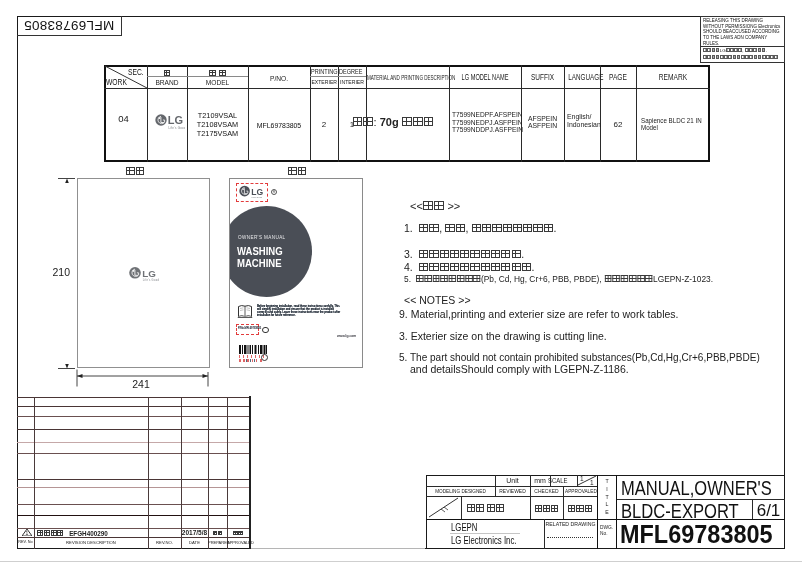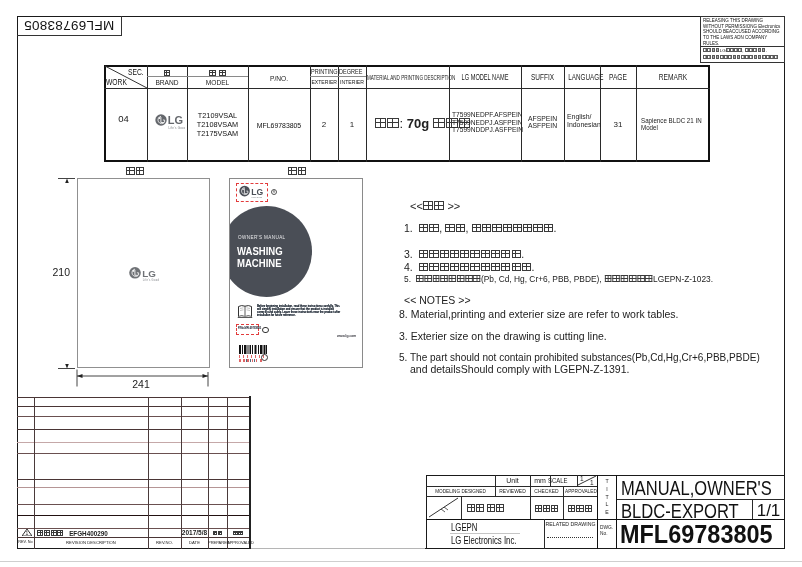--- a/index.html
+++ b/index.html
@@ -70,25 +70,25 @@
 <circle cx="4.4" cy="5.1" r=".95" fill="#fff"></circle>
 <path d="M5.9 4 L5.9 9.5 L9 9.5" stroke="#fff" stroke-width=".85" fill="none"></path>
 <path d="M9.6 7 L7.9 7 M9.6 7 L9.6 9.2 A3.7 3.7 0 1 1 6 3.3" stroke="#fff" stroke-width=".8" fill="none"></path>
 <text x="12.8" y="11" font-family="Liberation Sans" font-weight="bold" font-size="11" fill="#64676c">LG</text>
 <text x="13.4" y="15.6" font-family="Liberation Sans" font-size="2.8" letter-spacing=".3" fill="#74777c">Life's Good</text>
 </svg>
 <div class="t ctr" style="left:187px;top:111px;width:61px;font-size:7.3px;line-height:9px;color:#111;">T2109VSAL<br>T2108VSAM<br>T2175VSAM</div>
 <div class="t ctr" style="left:248px;top:121.5px;width:62px;font-size:6.9px;color:#111;">MFL69783805</div>
 <div class="t ctr" style="left:310px;top:120px;width:28px;font-size:8px;">2</div>
 <div class="t ctr" style="left:338px;top:120px;width:28px;font-size:8px;">1</div>
-<div class="t" style="left:374px;top:116px;font-size:13px;"><b class="c"></b><b class="c"></b>: <span style="font-weight:bold">70g</span> <b class="c"></b><b class="c"></b><b class="c"></b></div>
+<div class="t" style="left:352px;top:116px;font-size:11px;"><b class="c"></b><b class="c"></b>: <span style="font-weight:bold">70g</span> <b class="c"></b><b class="c"></b><b class="c"></b></div>
 <div class="t" style="left:452px;top:111px;font-size:6.9px;line-height:7.7px;transform:scaleX(.96);transform-origin:0 0;">T7599NEDPF.AFSPEIN<br>T7599NEDPJ.ASFPEIN<br>T7599NDDPJ.ASFPEIN</div>
 <div class="t ctr" style="left:521px;top:114.5px;width:43px;font-size:6.8px;line-height:7.6px;">AFSPEIN<br>ASFPEIN</div>
 <div class="t" style="left:567px;top:113px;font-size:6.9px;line-height:8.4px;">English/<br>Indonesian</div>
-<div class="t ctr" style="left:600px;top:120px;width:36px;font-size:8px;">31</div>
+<div class="t ctr" style="left:600px;top:120px;width:36px;font-size:8px;">62</div>
 <div class="t" style="left:641px;top:116.5px;width:68px;font-size:6.6px;line-height:7.6px;white-space:normal;transform:scaleX(.94);transform-origin:0 0;">Sapience BLDC 21 IN Model</div>
 
 <div class="t ctr" style="left:115px;top:166px;width:40px;font-size:10px;"><b class="c"></b><b class="c"></b></div>
 
 <div class="t ctr" style="left:277px;top:166px;width:40px;font-size:10px;"><b class="c"></b><b class="c"></b></div>
 
 <div class="abs" style="left:77px;top:178px;width:133px;height:190px;border:1px solid #909090;box-sizing:border-box;background:#fff;"></div>
 
 <svg class="abs" style="left:128.5px;top:267px;" width="30" height="16" viewBox="0 0 30 16">
 <circle cx="6" cy="5.8" r="5.8" fill="#6f7276"></circle>
@@ -175,24 +175,24 @@
 </div>
 
 <div class="t" style="left:410px;top:200px;font-size:11px;">&lt;&lt;<b class="c"></b><b class="c"></b> &gt;&gt;</div>
 
 <div class="t" style="left:404px;top:222px;font-size:10.5px;">1.&nbsp;&nbsp;<b class="c"></b><b class="c"></b>, <b class="c"></b><b class="c"></b>, <b class="c"></b><b class="c"></b><b class="c"></b><b class="c"></b><b class="c"></b><b class="c"></b><b class="c"></b><b class="c"></b>.</div>
 <div class="t" style="left:404px;top:248px;font-size:10.5px;">3.&nbsp;&nbsp;<b class="c"></b><b class="c"></b><b class="c"></b><b class="c"></b><b class="c"></b><b class="c"></b><b class="c"></b><b class="c"></b><b class="c"></b><b class="c"></b>.</div>
 <div class="t" style="left:404px;top:261px;font-size:10.5px;">4.&nbsp;&nbsp;<b class="c"></b><b class="c"></b><b class="c"></b><b class="c"></b><b class="c"></b><b class="c"></b><b class="c"></b><b class="c"></b><b class="c"></b><b class="c"></b><b class="c"></b>.</div>
 <div class="t" style="left:404px;top:274px;font-size:9px;transform:scaleX(.93);transform-origin:0 0;">5.&nbsp;&nbsp;<b class="c"></b><b class="c"></b><b class="c"></b><b class="c"></b><b class="c"></b><b class="c"></b><b class="c"></b><b class="c"></b>(Pb, Cd, Hg, Cr+6, PBB, PBDE), <b class="c"></b><b class="c"></b><b class="c"></b><b class="c"></b><b class="c"></b><b class="c"></b>LGEPN-Z-1023.</div>
 
 <div class="t" style="left:404px;top:294px;font-size:10.5px;">&lt;&lt; NOTES &gt;&gt;</div>
-<div class="t" style="left:399px;top:308px;font-size:10.5px;">8. Material,printing and exterier size are refer to work tables.</div>
+<div class="t" style="left:399px;top:308px;font-size:10.5px;">9. Material,printing and exterier size are refer to work tables.</div>
 <div class="t" style="left:399px;top:330px;font-size:10.5px;">3. Exterier size on the drawing is cutting line.</div>
 <div class="t" style="left:399px;top:351px;font-size:10.5px;transform:scaleX(.955);transform-origin:0 0;">5. The part should not contain prohibited substances(Pb,Cd,Hg,Cr+6,PBB,PBDE)</div>
-<div class="t" style="left:410px;top:363px;font-size:10.5px;">and detailsShould comply with LGEPN-Z-1391.</div>
+<div class="t" style="left:410px;top:363px;font-size:10.5px;">and detailsShould comply with LGEPN-Z-1186.</div>
 
 <div class="abs" style="left:17px;top:396px;width:233px;height:153px;"></div>
 <div class="line" style="left:17px;top:396.5px;width:233px;height:1px;background:#4a3535;"></div>
 <div class="line" style="left:17px;top:406.2px;width:233px;height:1px;background:#4a3535;"></div>
 <div class="line" style="left:17px;top:416px;width:233px;height:1px;background:#6a5050;"></div>
 <div class="line" style="left:17px;top:429px;width:233px;height:1px;background:#4a3535;"></div>
 <div class="line" style="left:17px;top:441.5px;width:233px;height:1px;background:#c5a8a8;"></div>
 <div class="line" style="left:17px;top:452.5px;width:233px;height:1px;background:#6a5050;"></div>
 <div class="line" style="left:17px;top:479px;width:233px;height:1px;background:#4a3535;"></div>
 <div class="line" style="left:17px;top:486.7px;width:233px;height:1px;background:#b59595;"></div>
@@ -269,20 +269,20 @@
 
 <div class="t ctr" style="left:544px;top:521px;width:53px;font-size:5.2px;">RELATED DRAWING</div>
 <div class="abs" style="left:547px;top:537px;width:46px;height:0;border-top:1px dotted #333;"></div>
 
 <div class="t" style="left:600px;top:525px;font-size:4.8px;line-height:6px;">DWG.<br>No.</div>
 
 <div class="t ctr" style="left:598px;top:478px;width:18px;font-size:5.2px;line-height:7.8px;">T<br>I<br>T<br>L<br>E</div>
 
 <div class="t" style="left:621px;top:477px;font-size:20px;color:#111;transform:scaleX(.825);transform-origin:0 0;">MANUAL,OWNER'S</div>
 <div class="t" style="left:621px;top:500px;font-size:20px;color:#111;transform:scaleX(.83);transform-origin:0 0;">BLDC-EXPORT</div>
-<div class="t ctr" style="left:752px;top:501px;width:33px;font-size:17px;color:#111;">1/1</div>
+<div class="t ctr" style="left:752px;top:501px;width:33px;font-size:17px;color:#111;">6/1</div>
 
 <div class="t" style="left:620px;top:520px;font-size:25.5px;font-weight:bold;color:#111;transform:scaleX(.92);transform-origin:0 0;">MFL69783805</div>
 
 <div class="abs" style="left:251px;top:546.8px;width:174px;height:2.6px;background:#fff;"></div>
 <div class="line" style="left:251px;top:548px;width:174px;height:1px;background:#b5b5b5;"></div>
 
 <div class="line" style="left:0px;top:561px;width:802px;height:1.2px;background:#cfcfcf;"></div>
 </div>
 </body></html>

